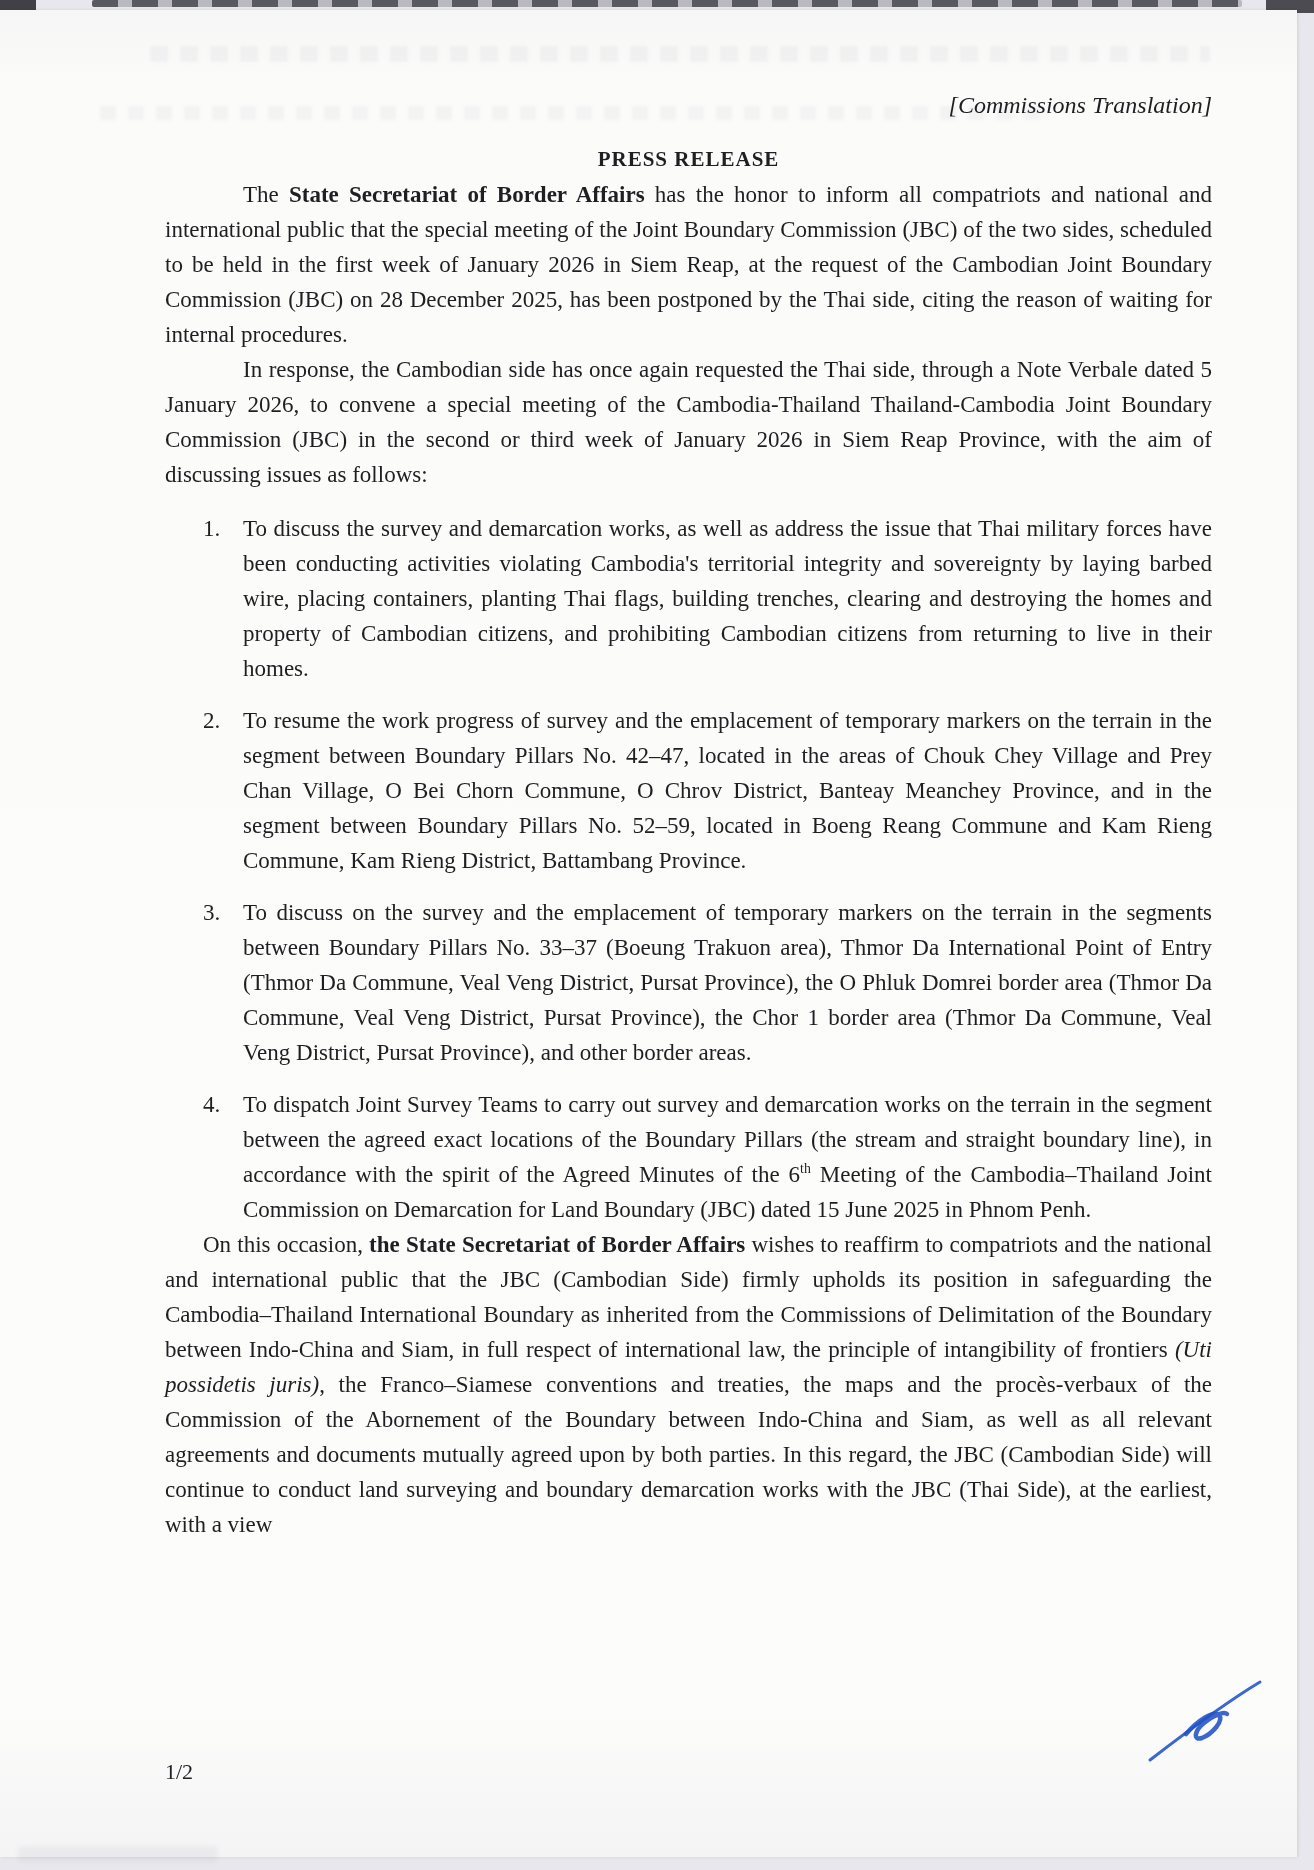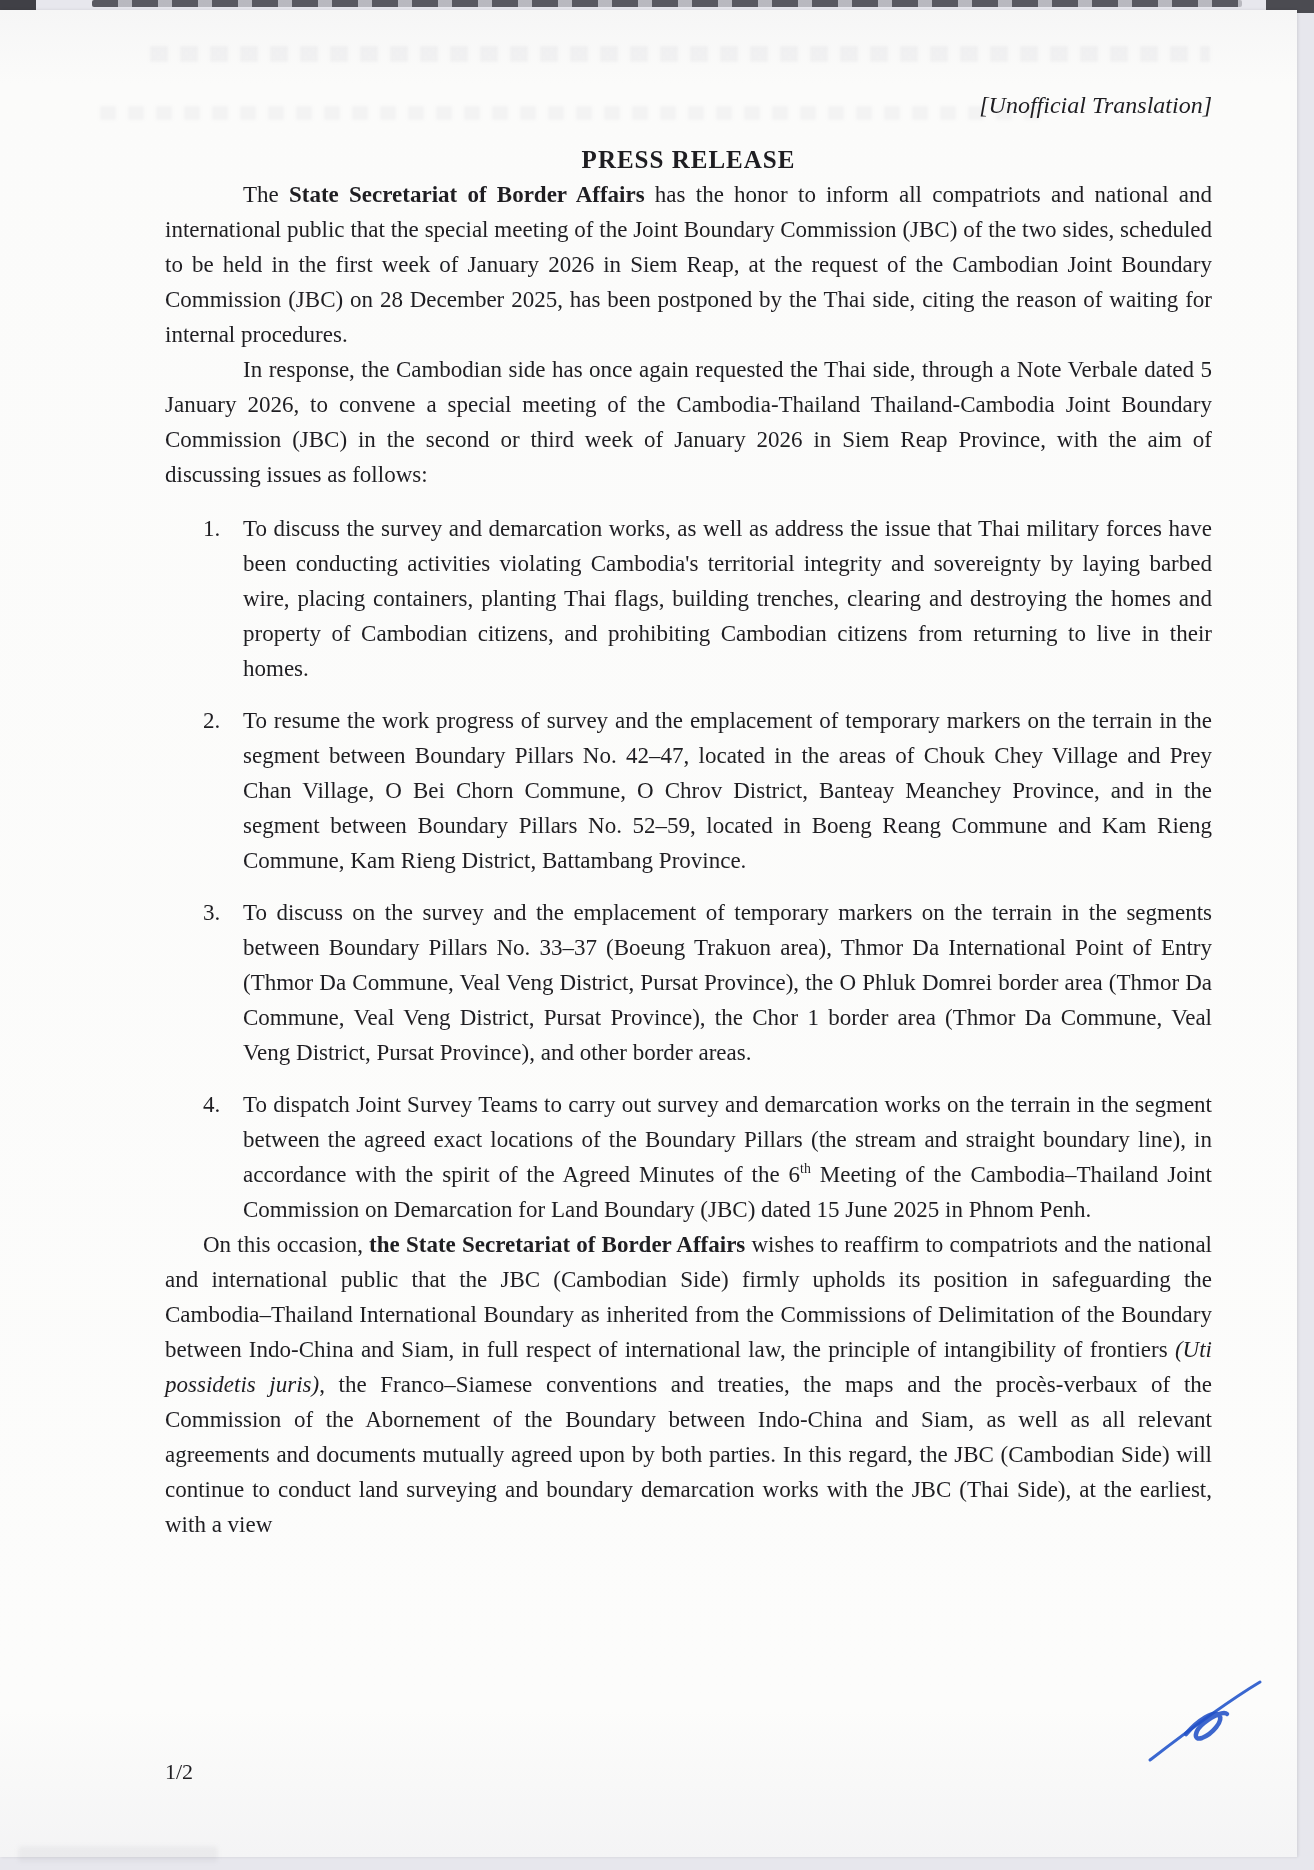--- a/index.html
+++ b/index.html
@@ -16,21 +16,21 @@
     box-shadow:1px 0 3px rgba(0,0,0,.10);
   }
   .content{
     position:absolute;left:165px;top:0;width:1047px;
     font-size:23px;line-height:35px;
   }
   .note{
     margin-top:78px;text-align:right;font-style:italic;font-size:24px;
   }
   .title{
-    margin-top:19px;text-align:center;font-weight:bold;font-size:25px;letter-spacing:1px;
+    margin-top:19px;text-align:center;font-weight:bold;font-size:21px;letter-spacing:1px;
   }
   p.body-par{
     margin:0;text-align:justify;
   }
   .p1{margin-top:26px;text-indent:78px;}
   .p2{margin-top:20px;text-indent:78px;}
   .closing{margin-top:23px;text-indent:38px;}
   .agenda{margin-top:19px;}
   .agenda-item{
     display:flex;padding-left:38px;
@@ -76,21 +76,21 @@
 <div class="artifact corner-right"></div>
 
 <div class="page">
 
   <div class="artifact ghost-row-1"></div>
   <div class="artifact ghost-row-2"></div>
   <div class="artifact ghost-bottom"></div>
 
   <div class="content">
 
-    <div class="note">[Unofficial Translation]</div>
+    <div class="note">[Commissions Translation]</div>
 
     <div class="title">PRESS RELEASE</div>
 
     <p class="body-par p1"><span>The </span><b>State Secretariat of Border Affairs</b><span> has the honor to inform all compatriots and national and international public that the special meeting of the Joint Boundary Commission (JBC) of the two sides, scheduled to be held in the first week of January 2026 in Siem Reap, at the request of the Cambodian Joint Boundary Commission (JBC) on 28 December 2025, has been postponed by the Thai side, citing the reason of waiting for internal procedures.</span></p>
 
     <p class="body-par p2">In response, the Cambodian side has once again requested the Thai side, through a Note Verbale dated 5 January 2026, to convene a special meeting of the Cambodia-Thailand Thailand-Cambodia Joint Boundary Commission (JBC) in the second or third week of January 2026 in Siem Reap Province, with the aim of discussing issues as follows:</p>
 
     <div class="agenda">
 
       <div class="agenda-item">

